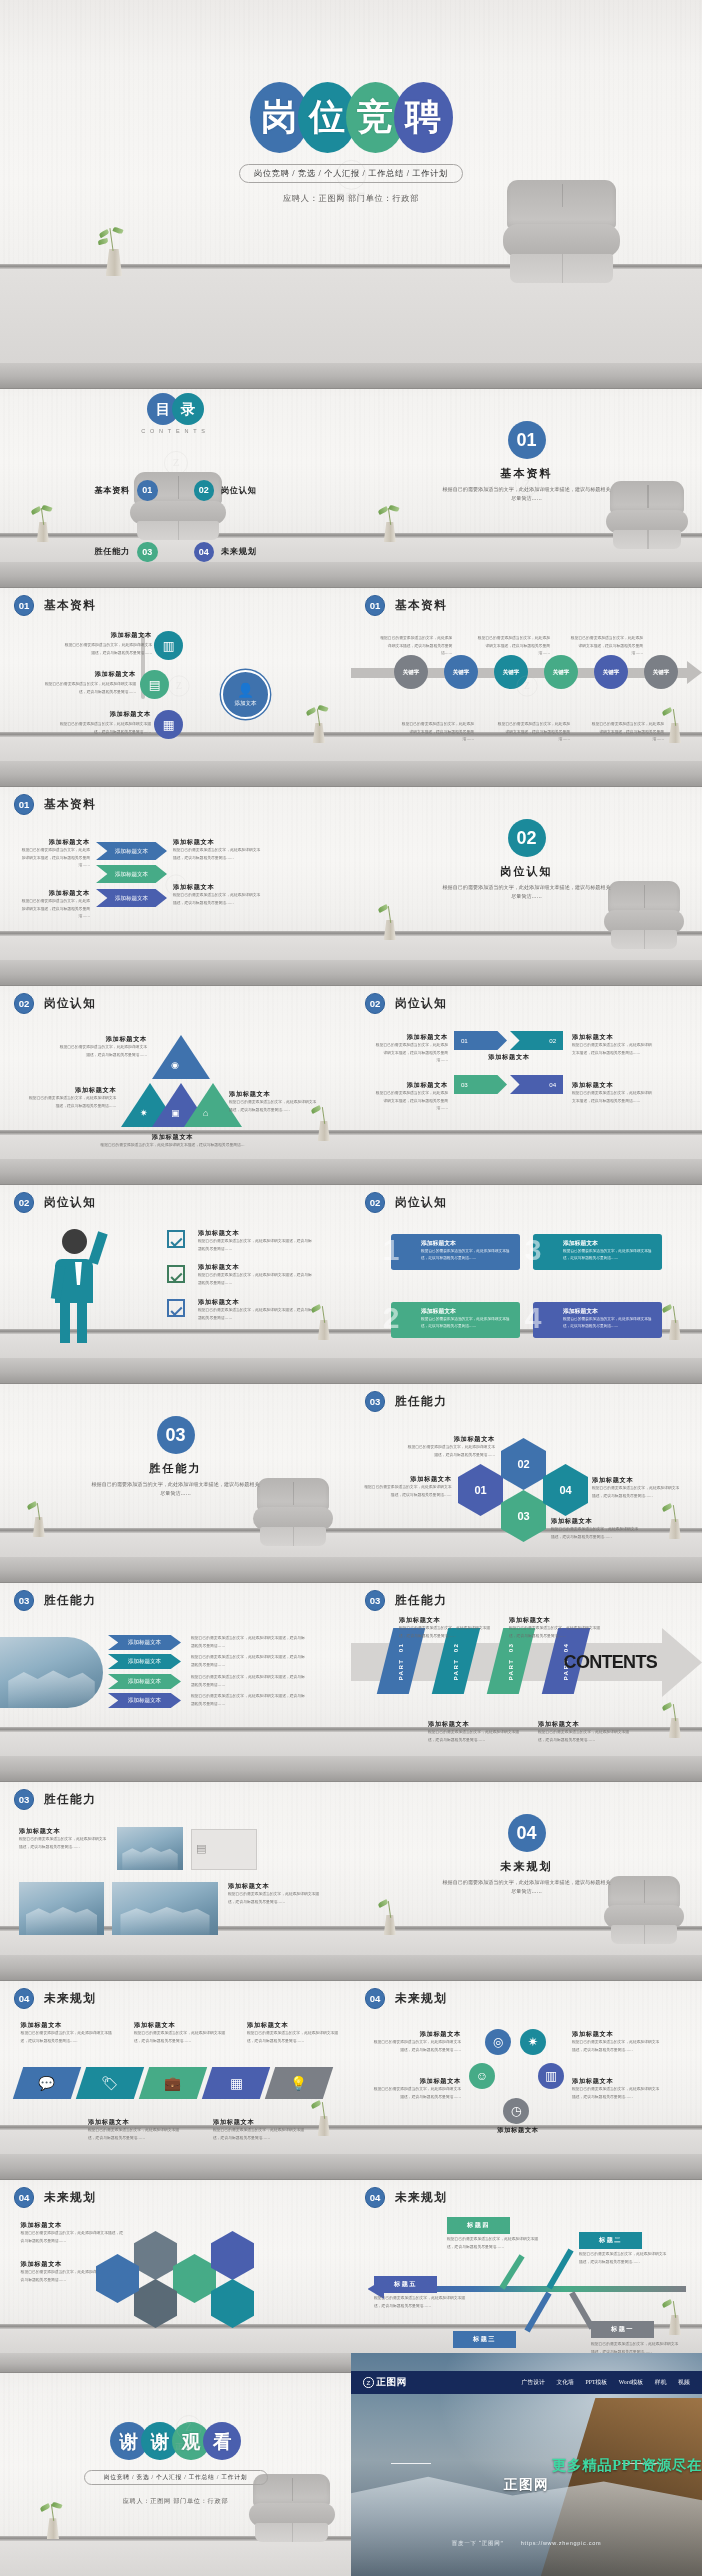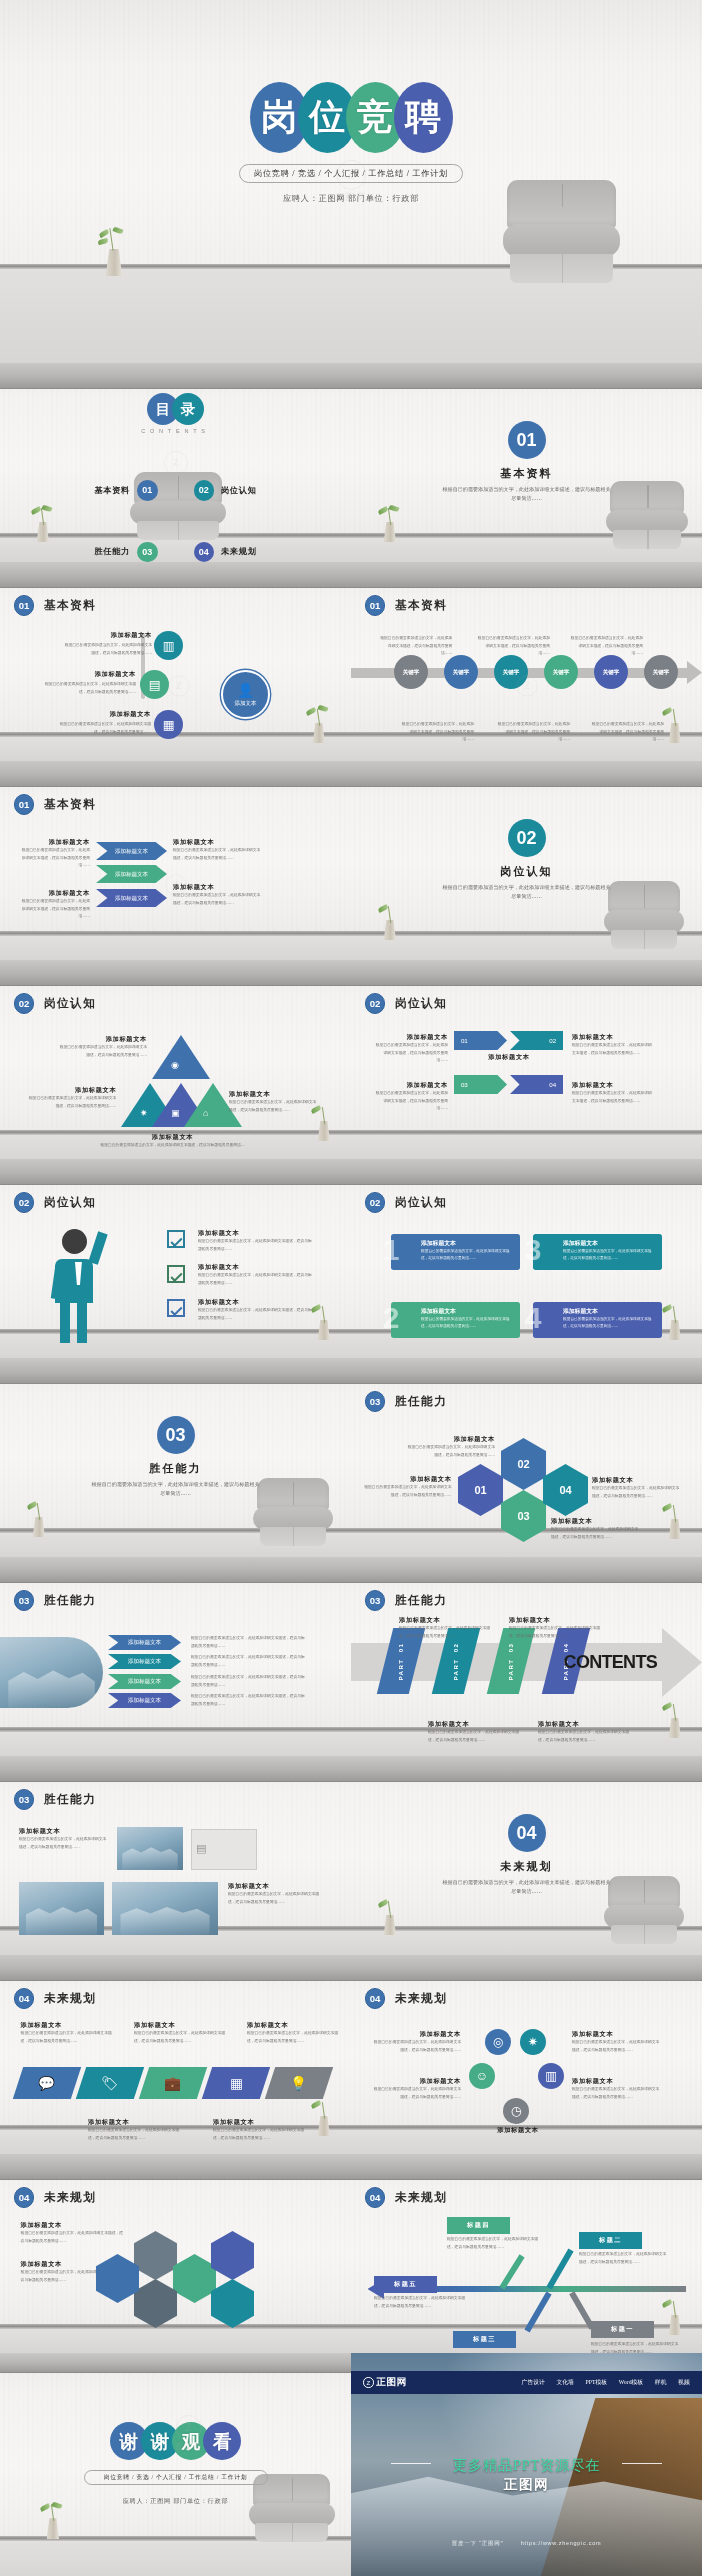--- a/index.html
+++ b/index.html
@@ -252,22 +252,22 @@
     position:absolute; left:0; right:0; top:18px; height:23px;
     background:#16295a; display:flex; align-items:center; padding:0 12.3px; z-index:3;
   }
   .promo-logo { display:flex; align-items:center; color:#fff; }
   .promo-logo .zc { width:10.3px; height:10.3px; border-radius:50%; border:1px solid #fff;
     font-size:6.2px; display:flex; align-items:center; justify-content:center; margin-right:2.7px; }
   .promo-logo .zt { font-size:9.6px; font-weight:bold; letter-spacing:0.7px; }
   .promo-nav ul { list-style:none; display:flex; margin-left:auto; }
   .promo-nav li { color:#fff; font-size:5.8px; margin-left:11.7px; }
   .promo-head { position:absolute; left:0; right:0; top:103px; text-align:center; z-index:3; }
-  .promo-head .l1 { font-size:14.4px; font-weight:normal; color:#3ed9a3; letter-spacing:0.7px;
-      text-shadow:0 0.7px 2.1px rgba(0,0,0,.45); }
+  .promo-head .l1 { font-size:14.4px; font-weight:bold; color:#3ed9a3; letter-spacing:0.7px;
+      text-shadow:0 0.7px 2.1px rgba(0,0,0,.45);text-align:right; }
   .promo-head .l2 { font-size:13.7px; font-weight:bold; color:#fff; letter-spacing:1.4px;
       text-shadow:0 0.7px 2.1px rgba(0,0,0,.45); margin-top:1.4px; }
   .promo-rule { position:absolute; top:110px; width:40px; height:1px; background:#fff;
       opacity:.85; z-index:3; }
   .promo-foot { position:absolute; left:0; right:0; bottom:30px; text-align:center;
       color:#e8eef2; font-size:5.5px; letter-spacing:0.7px; z-index:3; }
   .promo-foot .u { margin-left:15px; }
 
   
   .wm {

